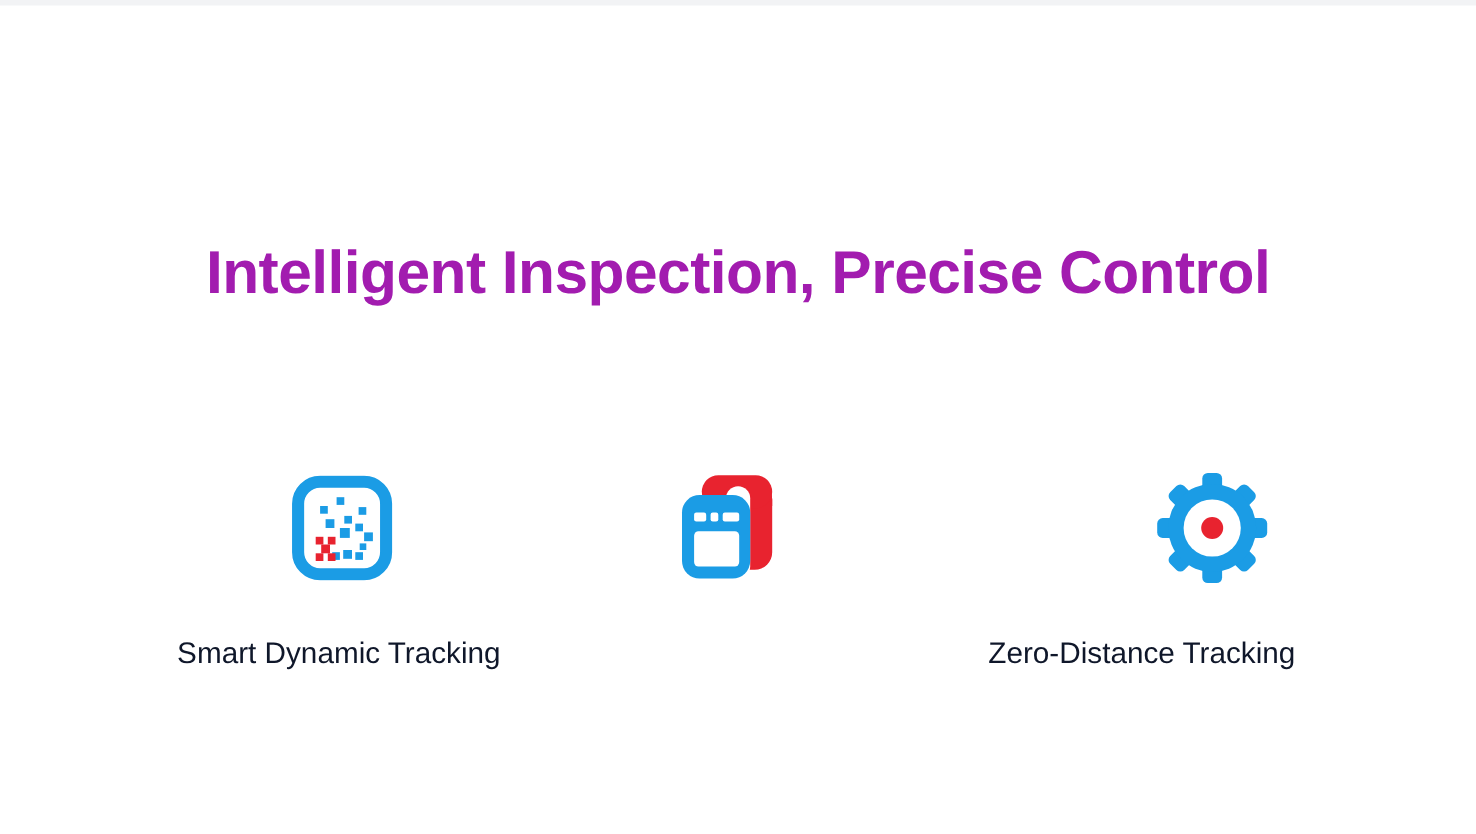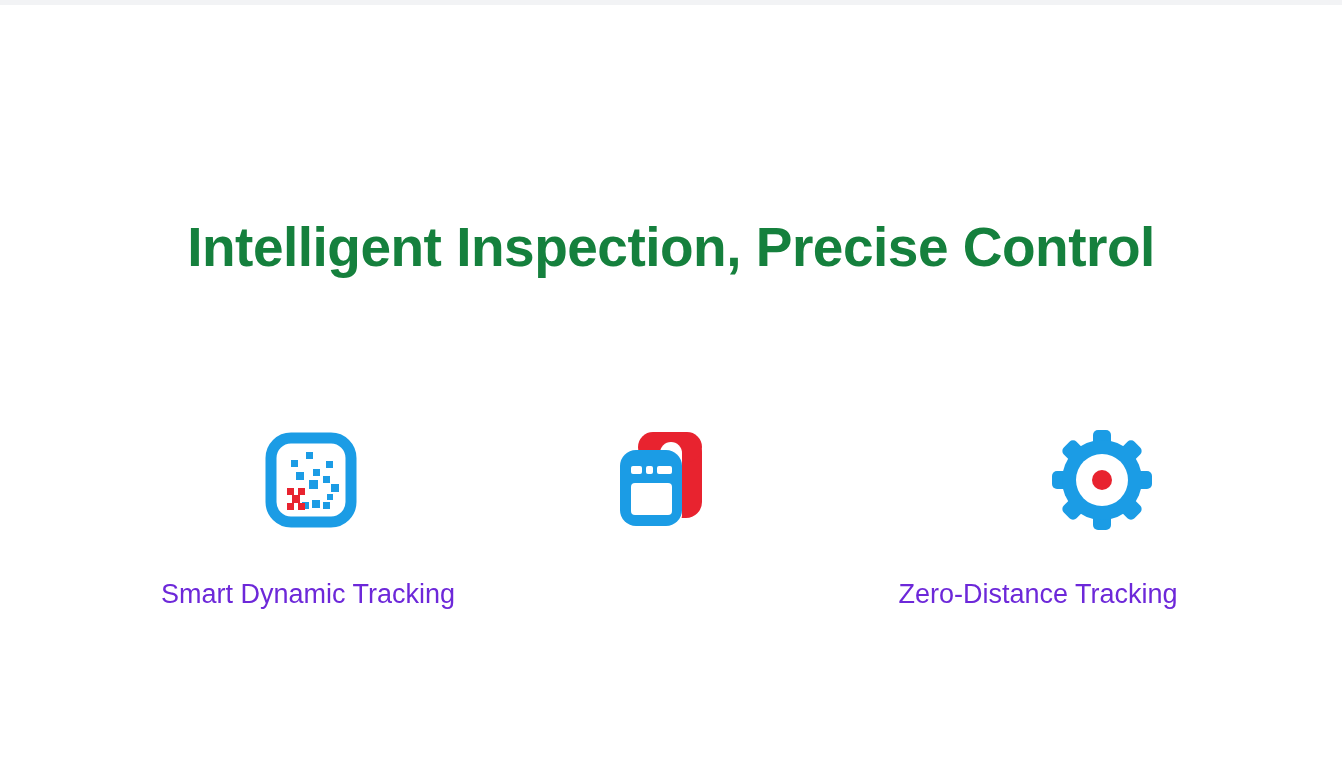--- a/index.html
+++ b/index.html
@@ -30,21 +30,21 @@
   }
   .slide-title {
     position: absolute;
     top: 216px;
     left: 0;
     width: 100%;
     text-align: center;
     font-size: 55px;
     font-weight: bold;
     letter-spacing: -0.5px;
-    color: #15803d;
+    color: #a21caf;
     line-height: 1.15;
     white-space: nowrap;
   }
   .features {
     position: absolute;
     top: 430px;
     left: 0;
     width: 100%;
     height: 200px;
   }
@@ -55,21 +55,21 @@
   }
   .feature-icon {
     height: 104px;
     display: flex;
     align-items: center;
     justify-content: center;
   }
   .feature-label {
     margin-top: 44px;
     font-size: 27px;
-    color: #6d28d9;
+    color: #0f172a;
     line-height: 1.2;
     white-space: nowrap;
   }
   
   #feature-0 { left: 161px; width: 240px; }
   #feature-0 .feature-icon { margin-left: 60px; }
   #feature-1 { left: 455px; width: 380px; }
   #feature-1 .feature-icon { margin-left: 34px; }
   #feature-2 { left: 898px; width: 280px; }
   #feature-2 .feature-icon { margin-left: 128px; }

